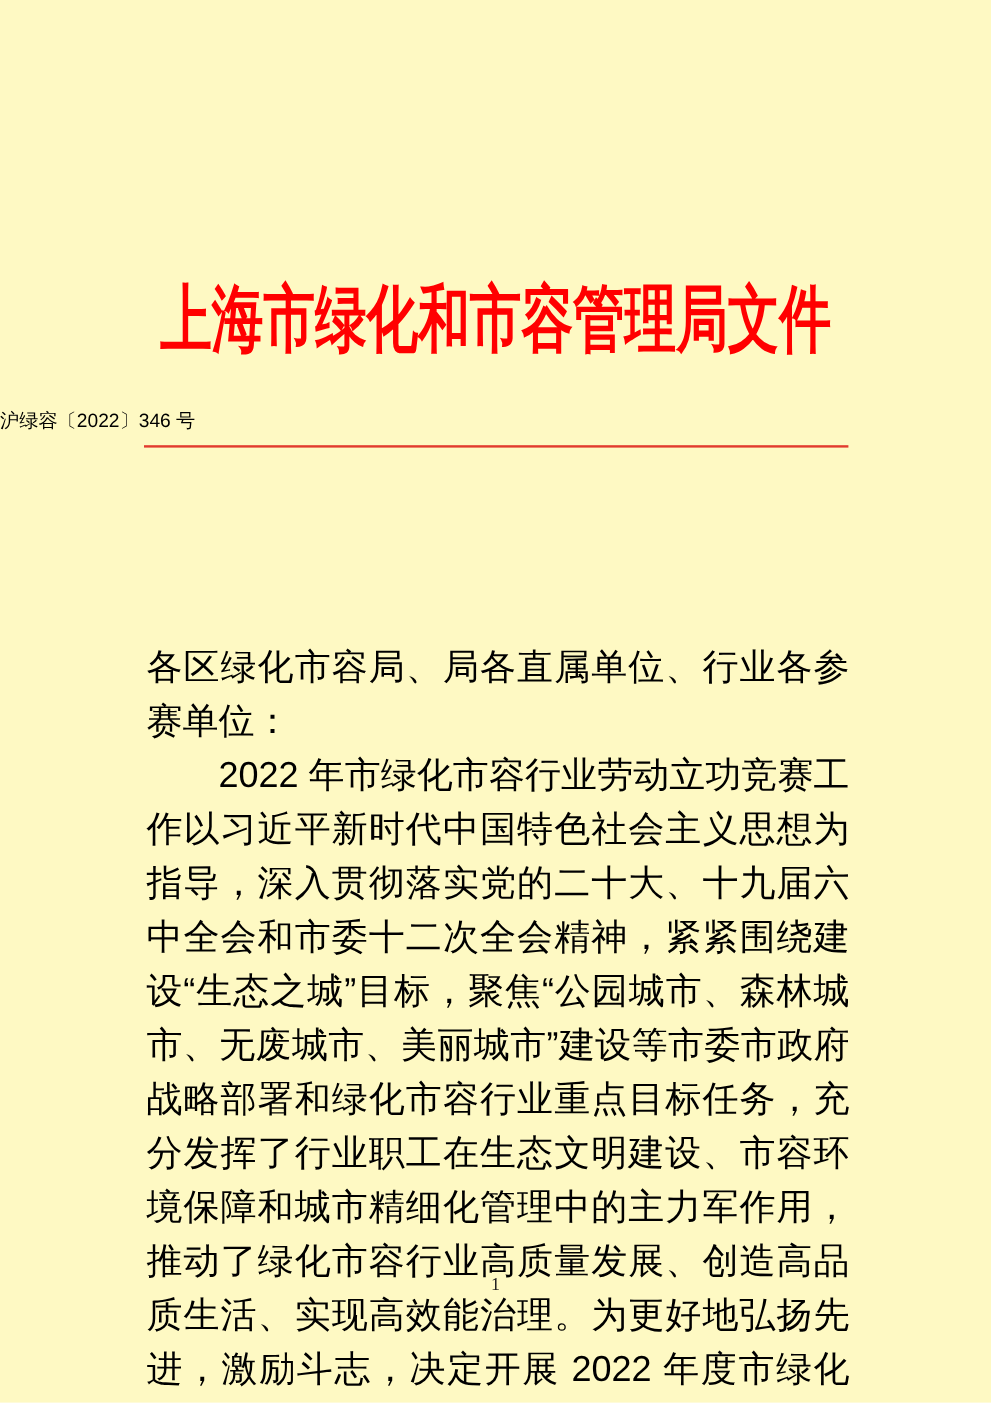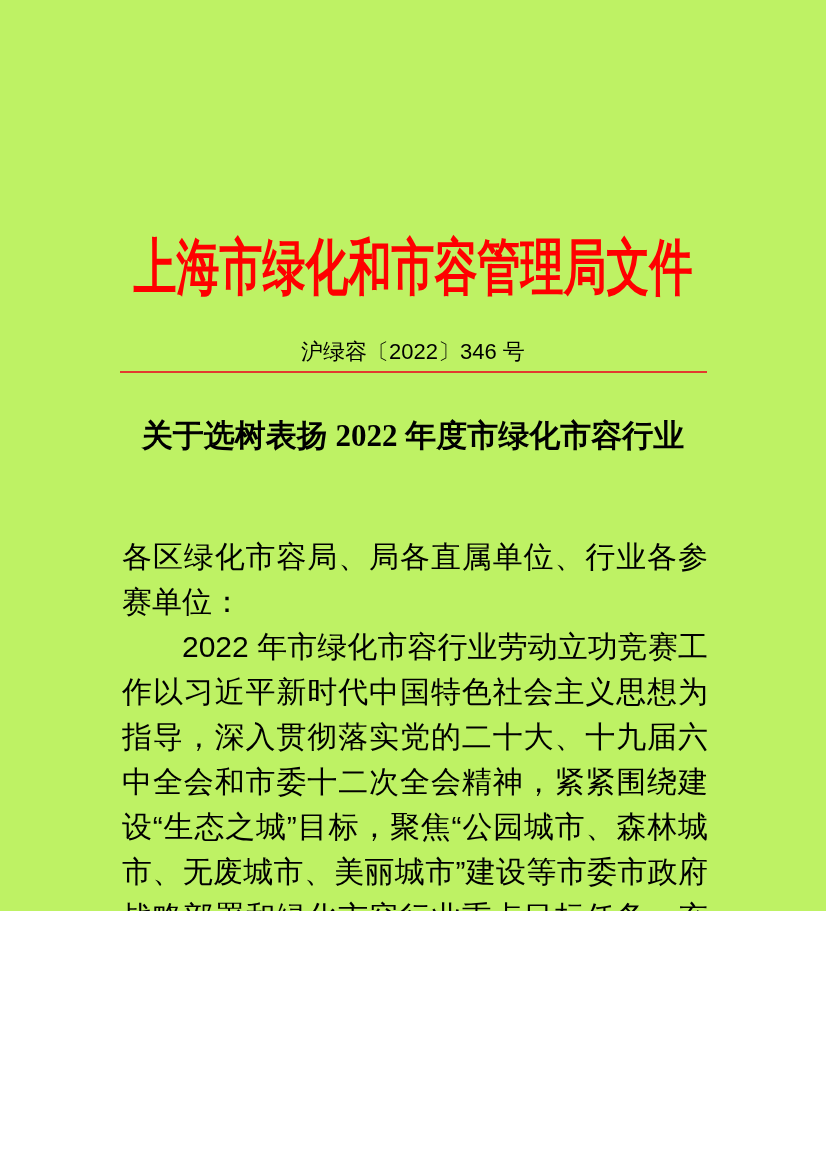--- a/index.html
+++ b/index.html
@@ -1,20 +1,20 @@
 <!DOCTYPE html>
 <html><head>
 <meta charset="utf-8">
 <style>
   html, body { margin: 0; padding: 0; background: #ffffff; }
   .page {
     position: relative;
     width: 826px;
-    height: 911px;
-    background: #bef264;
+    height: 1169px;
+    background: #fef9c3;
     color: #000000;
     font-family: "Liberation Sans", "DejaVu Sans", sans-serif;
     overflow: hidden;
   }
   .agency-title {
     position: absolute;
     top: 237px;
     left: 0;
     width: 100%;
     text-align: center;
@@ -24,22 +24,22 @@
     line-height: 1;
     white-space: nowrap;
     transform: scaleY(1.42);
     transform-origin: center top;
   }
   .doc-number {
     position: absolute;
     top: 339px;
     left: 0;
     width: 100%;
-    text-align: center;
-    font-size: 22px;
+    text-align: left;
+    font-size: 16px;
     line-height: 26px;
   }
   .divider {
     position: absolute;
     top: 371px;
     left: 120px;
     width: 587px;
     height: 2px;
   }
   .doc-title {
@@ -80,21 +80,20 @@
 
 <div class="page">
 
   <div class="agency-title" style="color: rgb(255, 0, 0);">上海市绿化和市容管理局文件</div>
 
   <div class="doc-number">沪绿容〔2022〕346 号</div>
 
   <div class="divider" style="background: rgb(226, 59, 46);"></div>
 
   <div class="doc-title">
-    <div>关于选树表扬 2022 年度市绿化市容行业</div>
   </div>
 
   <div class="body-text">
     <p class="salutation">各区绿化市容局、局各直属单位、行业各参赛单位：</p>
     <p class="para">2022 年市绿化市容行业劳动立功竞赛工作以习近平新时代中国特色社会主义思想为指导，深入贯彻落实党的二十大、十九届六中全会和市委十二次全会精神，紧紧围绕建设“生态之城”目标，聚焦“公园城市、森林城市、无废城市、美丽城市”建设等市委市政府战略部署和绿化市容行业重点目标任务，充分发挥了行业职工在生态文明建设、市容环境保障和城市精细化管理中的主力军作用，推动了绿化市容行业高质量发展、创造高品质生活、实现高效能治理。为更好地弘扬先进，激励斗志，决定开展 2022 年度市绿化市容行业劳动立功竞赛先进选树表扬工作，现将有关事项通知如下：</p>
   </div>
 
   <div class="page-number">1</div>
 
 </div>

